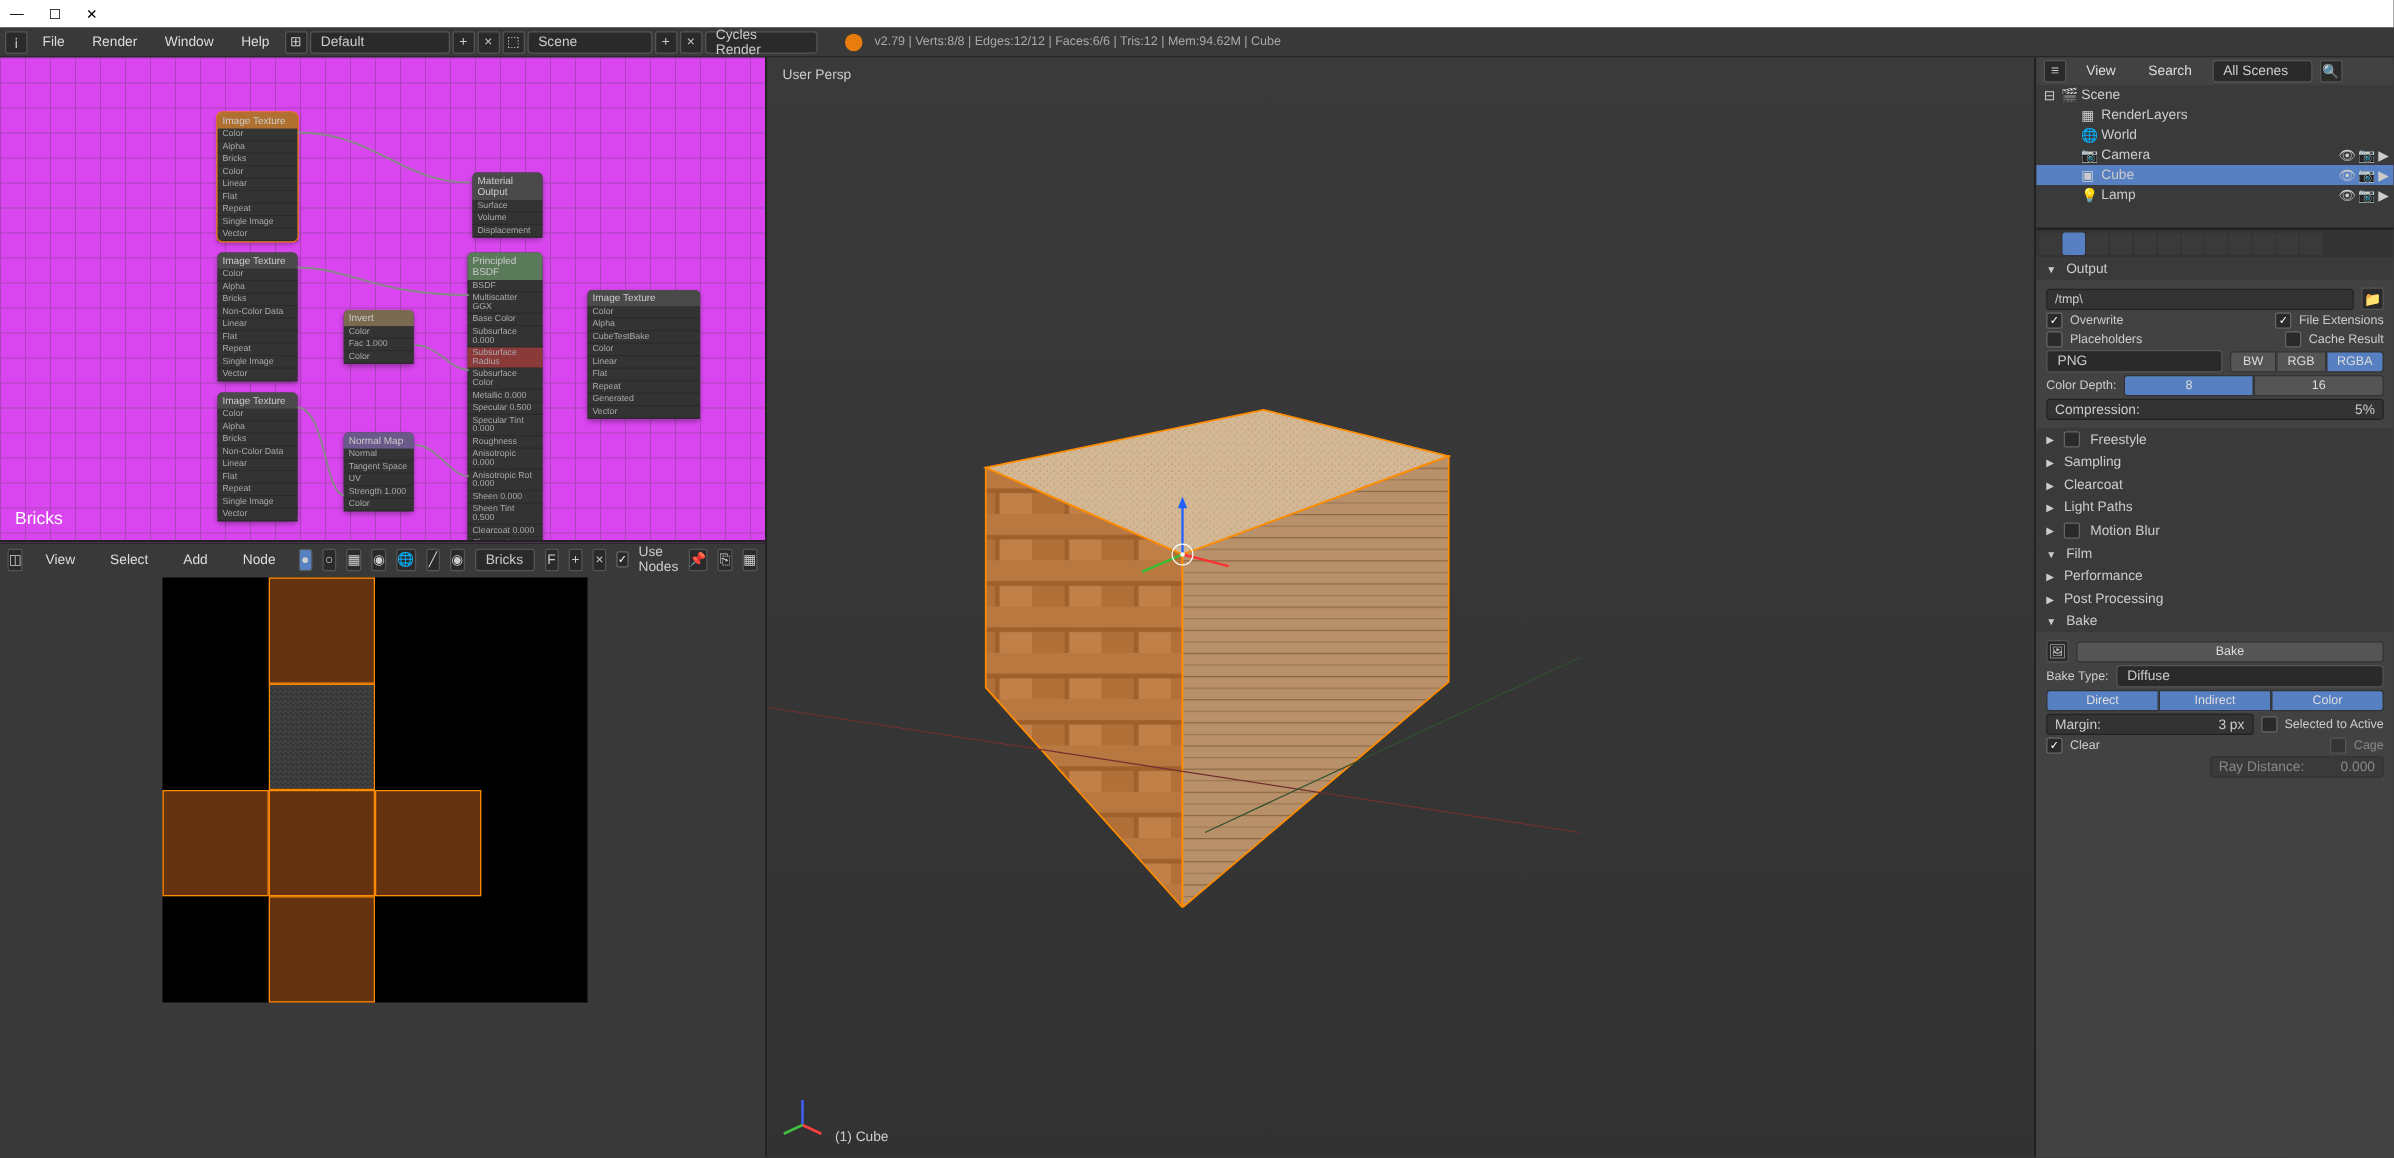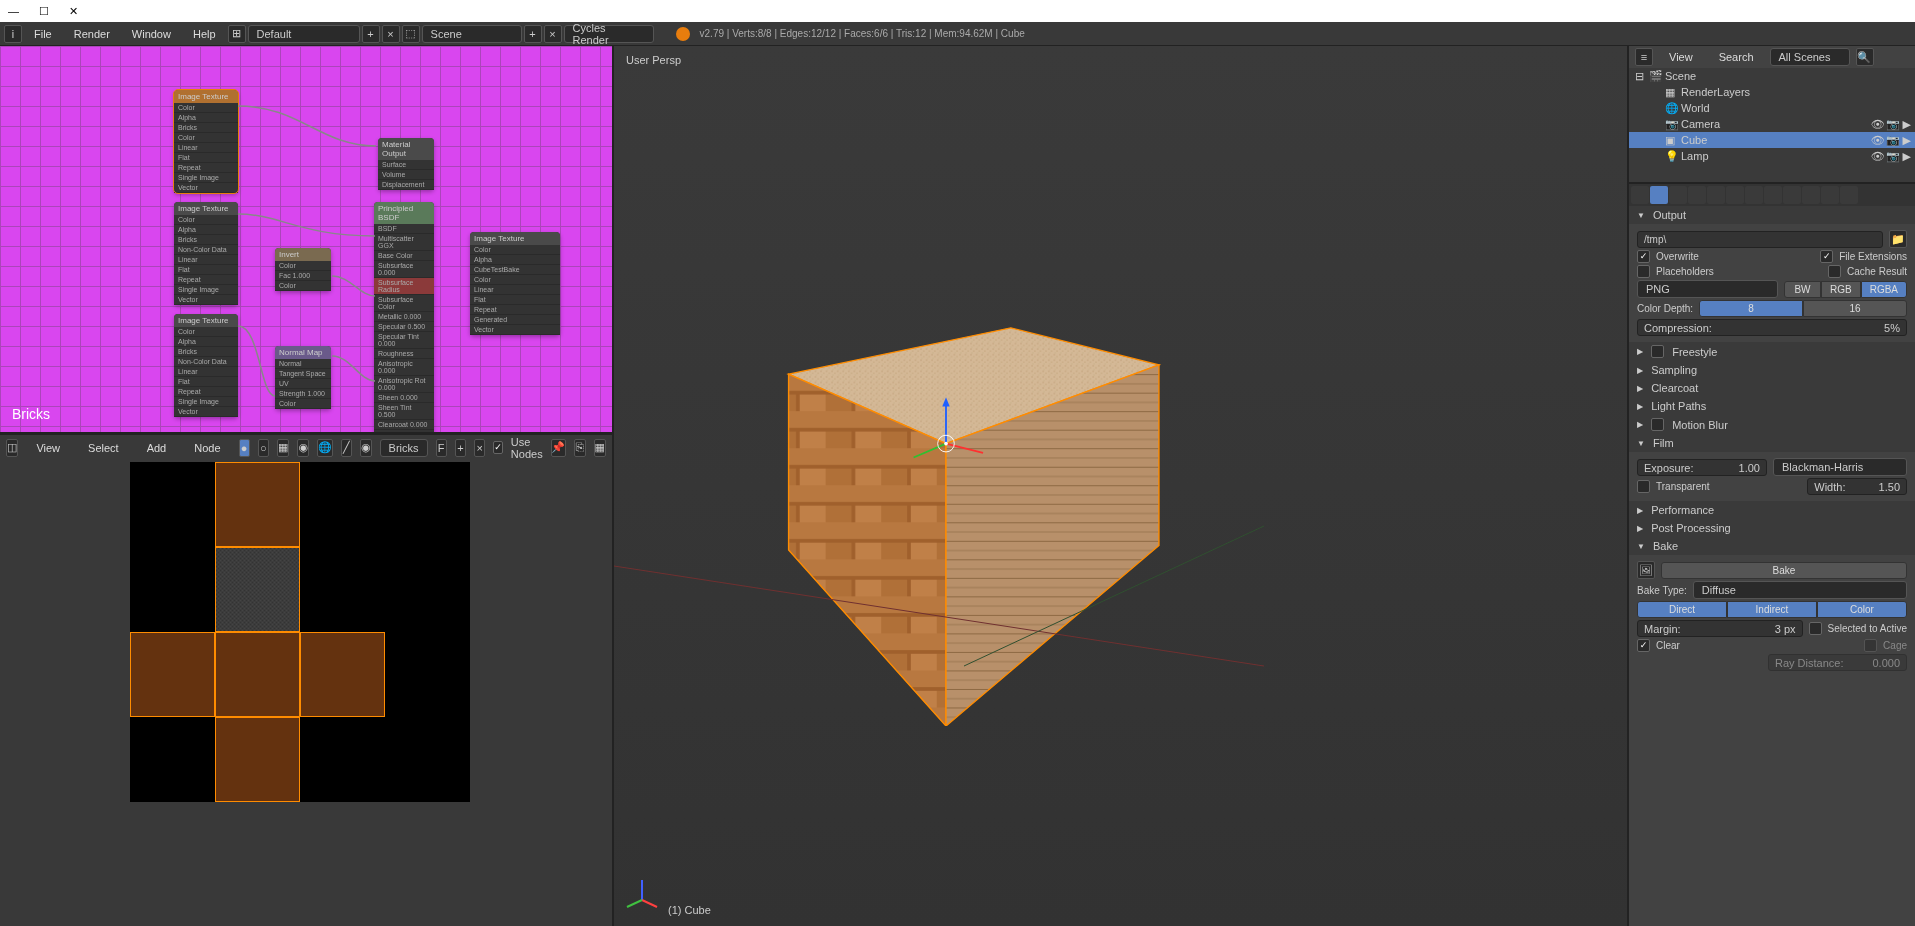--- a/index.html
+++ b/index.html
@@ -438,38 +438,20 @@
           <span>Light Paths</span>
         </div>
       <div class="panel-header triangle collapsed">
           <span class="checkbox" style="margin-right:4px"></span>
           <span>Motion Blur</span>
         </div>
 
       <div class="panel-header triangle">
           <span>Film</span>
         </div>
-      <div class="panel-body">
-        <div class="prop-row">
-          <div class="prop-field" style="display:flex;justify-content:space-between;flex:1">
-            <span>Exposure:</span>
-              <span>1.00</span>
-          </div>
-          <div class="dropdown" style="flex:1">Blackman-Harris</div>
-        </div>
-        <div class="prop-row">
-          <span class="checkbox"></span>
-          <span class="prop-label">Transparent</span>
-          <span style="flex:1"></span>
-          <div class="prop-field" style="display:flex;justify-content:space-between;width:130px">
-            <span>Width:</span>
-              <span>1.50</span>
-          </div>
-        </div>
-      </div>
 
       <div class="panel-header triangle collapsed">
           <span>Performance</span>
         </div>
       <div class="panel-header triangle collapsed">
           <span>Post Processing</span>
         </div>
 
       <div class="panel-header triangle">
           <span>Bake</span>

